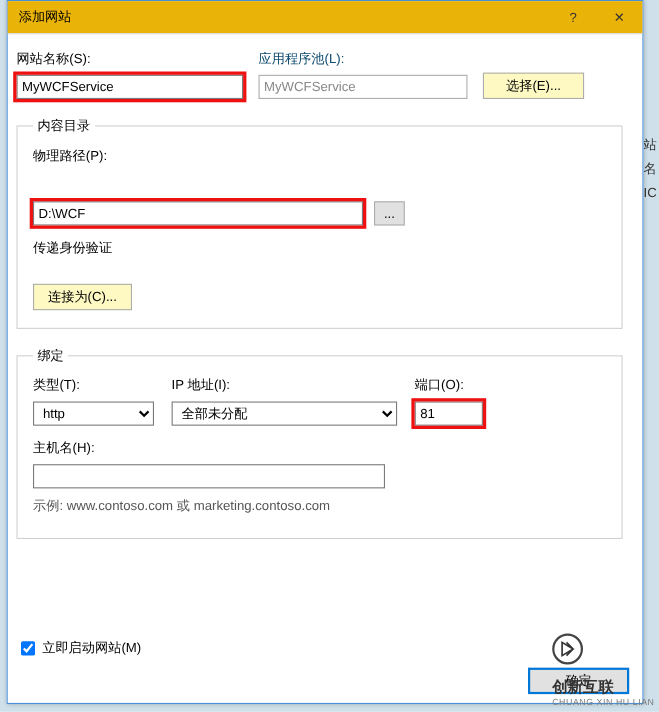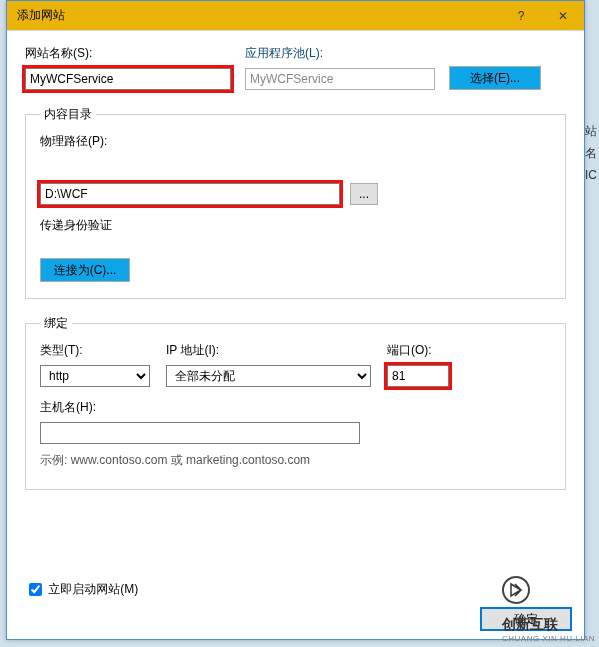--- a/index.html
+++ b/index.html
@@ -10,30 +10,30 @@
     position: absolute; left: 6px; top: 0; width: 579px; height: 640px;
     background: #fff; border: 1px solid #4a90d9;
     box-shadow: 0 0 4px rgba(0,0,0,0.25);
   }
   .titlebar {
     height: 30px; background: #eab308; border-bottom: 1px solid #dcdcdc;
     display: flex; align-items: center; padding: 0 0 0 10px;
   }
   .titlebar .title { flex: 1; font-size: 12px; data-interactable:false; }
   .titlebar .btn { width: 42px; height: 29px; display:flex; align-items:center; justify-content:center; color:#333; }
-  .content { padding: 14px 18px 10px 18px; }
+  .content { padding: 14px 18px 10px 8px; }
   .row { display:flex; gap:14px; align-items:flex-end; }
   .col { display:flex; flex-direction:column; gap:4px; }
   .label { color:#000; margin-bottom:2px; }
   input[type="text"], select {
     height: 22px; border:1px solid #7a7a7a; padding:1px 4px; font-size:12px; background:#fff;
   }
   input[readonly] { background:#fff; color:#888; border:1px solid #adadad; }
   .btnw {
-    height:24px; min-width:90px; background:#0ea5e9; border:1px solid #adadad;
+    height:24px; min-width:90px; background:#fef9c3; border:1px solid #adadad;
     display:inline-flex; align-items:center; justify-content:center; padding:0 10px;
   }
   .btnw.primary { border:2px solid #0078d7; background:#e1e1e1; }
   fieldset {
     border:1px solid #d0d0d0; padding:10px 14px 16px 14px; margin:16px 0 0 0;
   }
   legend { padding:0 4px; }
   .hl { outline:3px solid #e11; outline-offset:0px; }
   .browse {
     width:28px; height:22px; border:1px solid #adadad; background:#e1e1e1;

